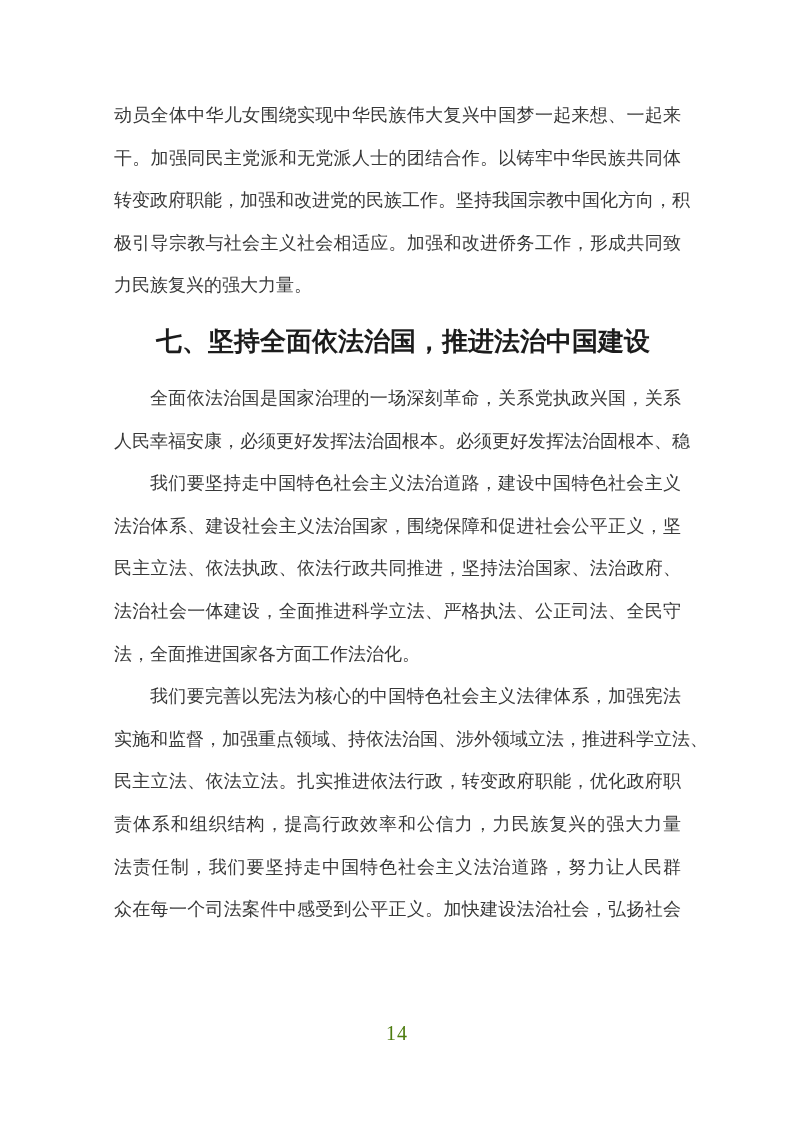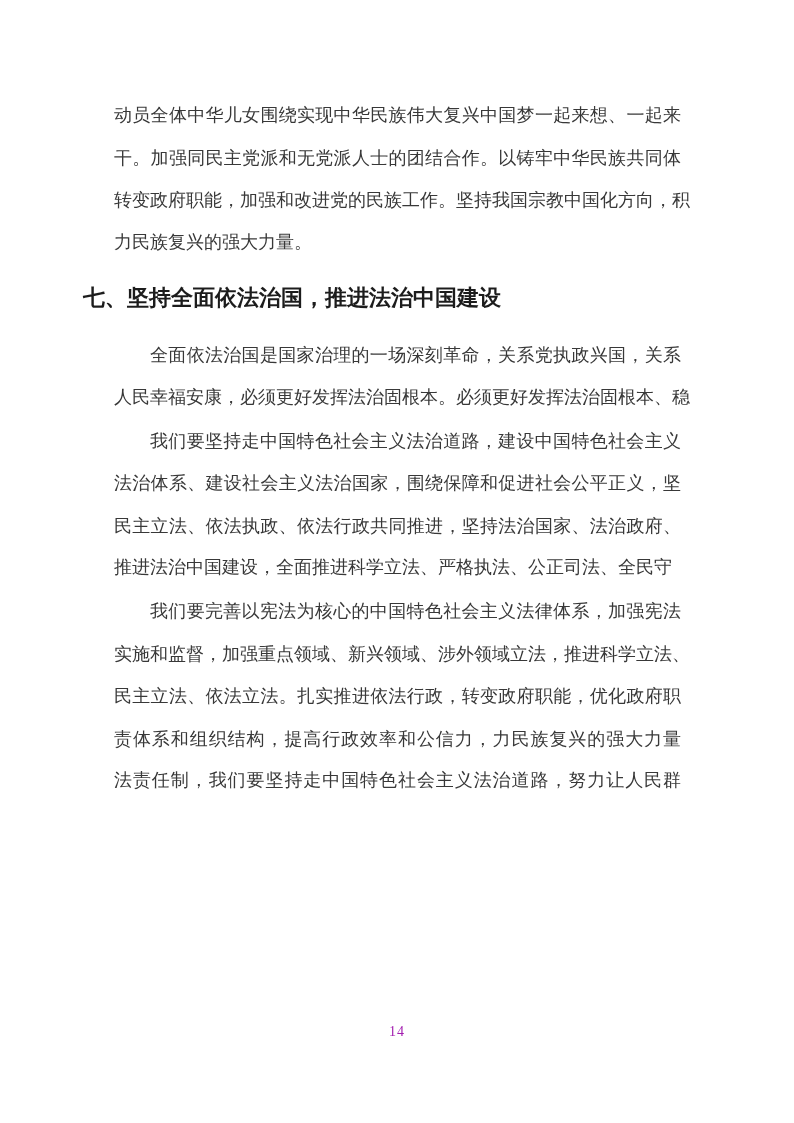--- a/index.html
+++ b/index.html
@@ -24,81 +24,84 @@
     width: 567px;
     font-size: 18px;
     line-height: 42.6px;
   }
   .para { margin: 0; }
   .line {
     text-align: justify;
     text-align-last: justify;
     white-space: nowrap;
   }
-  .para .line:last-child { text-align-last: left; font-family: Liberation Mono, monospace; }
+  .para .line:last-child { text-align-last: left; }
   .para.cont .line:last-child { text-align-last: justify; }
   .para.indent .line:first-child { text-indent: 2em; }
   .heading {
     font-family: "Liberation Sans", "DejaVu Sans", sans-serif;
-    font-size: 22px;
+    font-size: 26px;
     font-weight: 700;
     color: #1c1c1c;
-    text-align: left;
+    text-align: right;
     line-height: 44px;
     margin: 12px 0 14px 0;
     position: relative;
     left: -31px;
     white-space: nowrap;
   }
   .footer {
     position: absolute;
     top: 1022px;
     left: 0;
     width: 794px;
     text-align: center;
   }
   .page-number {
-    font-size: 14px;
-    color: #a21caf;
+    font-size: 20px;
+    color: #4d7c0f;
     letter-spacing: 1px;
   }
 </style>
 </head>
 <body>
 
 <div class="page">
   <div class="content">
 
     <div class="para">
         <div class="line">动员全体中华儿女围绕实现中华民族伟大复兴中国梦一起来想、一起来</div>
         <div class="line">干。加强同民主党派和无党派人士的团结合作。以铸牢中华民族共同体</div>
         <div class="line">转变政府职能，加强和改进党的民族工作。坚持我国宗教中国化方向，积</div>
+        <div class="line">极引导宗教与社会主义社会相适应。加强和改进侨务工作，形成共同致</div>
         <div class="line">力民族复兴的强大力量。</div>
       </div>
 
     <h2 class="heading">七、坚持全面依法治国，推进法治中国建设</h2>
 
     <div class="para indent">
         <div class="line">全面依法治国是国家治理的一场深刻革命，关系党执政兴国，关系</div>
         <div class="line">人民幸福安康，必须更好发挥法治固根本。必须更好发挥法治固根本、稳</div>
       </div>
 
     <div class="para indent">
         <div class="line">我们要坚持走中国特色社会主义法治道路，建设中国特色社会主义</div>
         <div class="line">法治体系、建设社会主义法治国家，围绕保障和促进社会公平正义，坚</div>
         <div class="line">民主立法、依法执政、依法行政共同推进，坚持法治国家、法治政府、</div>
-        <div class="line">推进法治中国建设，全面推进科学立法、严格执法、公正司法、全民守</div>
+        <div class="line">法治社会一体建设，全面推进科学立法、严格执法、公正司法、全民守</div>
+        <div class="line">法，全面推进国家各方面工作法治化。</div>
       </div>
 
     <div class="para indent cont">
         <div class="line">我们要完善以宪法为核心的中国特色社会主义法律体系，加强宪法</div>
-        <div class="line">实施和监督，加强重点领域、新兴领域、涉外领域立法，推进科学立法、</div>
+        <div class="line">实施和监督，加强重点领域、持依法治国、涉外领域立法，推进科学立法、</div>
         <div class="line">民主立法、依法立法。扎实推进依法行政，转变政府职能，优化政府职</div>
         <div class="line">责体系和组织结构，提高行政效率和公信力，力民族复兴的强大力量</div>
         <div class="line">法责任制，我们要坚持走中国特色社会主义法治道路，努力让人民群</div>
+        <div class="line">众在每一个司法案件中感受到公平正义。加快建设法治社会，弘扬社会</div>
       </div>
 
   </div>
 
   <div class="footer">
     <span class="page-number">14</span>
   </div>
 </div>
 
 </body></html>

